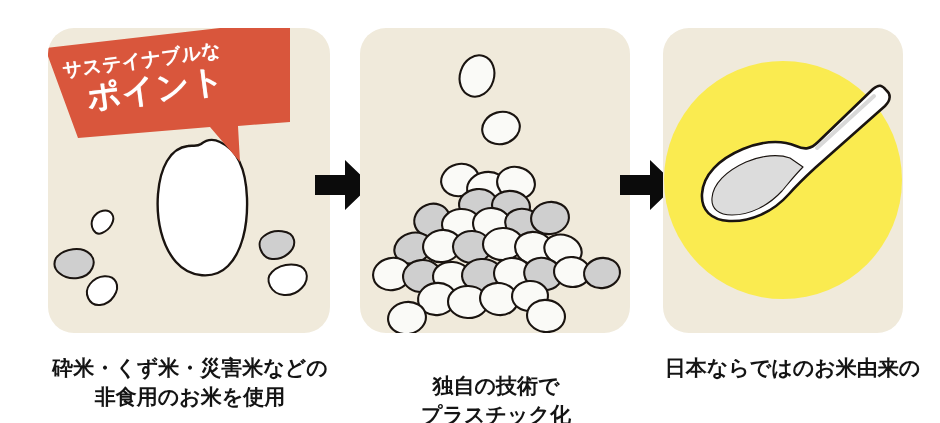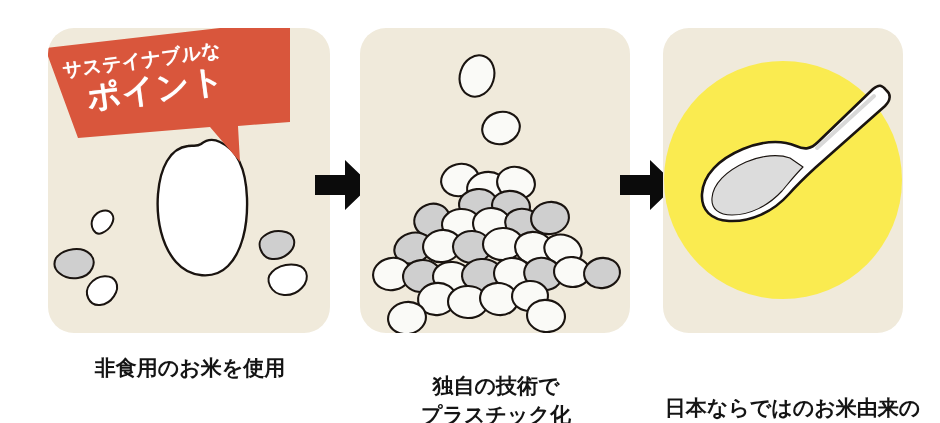--- a/index.html
+++ b/index.html
@@ -96,21 +96,21 @@
     position: absolute;
     text-align: center;
     color: #141414;
     font-size: 21px;
     font-weight: bold;
     line-height: 1.38;
     letter-spacing: 0px;
   }
   .caption-1 { left: 20px;  top: 354px; width: 340px; }
   .caption-2 { left: 370px; top: 372px; width: 252px; }
-  .caption-3 { left: 645px; top: 354px; width: 295px; margin-top: 40px; }
+  .caption-3 { left: 645px; top: 354px; width: 295px; }
   .caption .line { display: block; white-space: nowrap; }
 </style>
 </head>
 <body>
 
 <div id="infographic">
 
   <div class="panel panel-1">
     <svg class="panel-art" viewBox="0 0 282 305" xmlns="http://www.w3.org/2000/svg">
 
@@ -218,20 +218,21 @@
                C 63 143, 50 156, 49 170
                C 48 181, 56 187, 69 187
                C 87 187, 105 178, 119 163
                C 125 156, 131 148, 140 139 Z" fill="#DCDCDC" stroke="#1A1410" stroke-width="1.1" stroke-linejoin="round"></path>
 
       <path d="M211 68 L154 120" fill="none" stroke="#D8D8D8" stroke-width="4" stroke-linecap="round"></path>
     </svg>
   </div>
 
   <div class="caption caption-1">
+    <span class="line">砕米・くず米・災害米などの</span>
     <span class="line">非食用のお米を使用</span>
   </div>
 
   <div class="caption caption-2">
     <span class="line">独自の技術で</span>
     <span class="line">プラスチック化</span>
   </div>
 
   <div class="caption caption-3">
     <span class="line">日本ならではのお米由来の</span>

